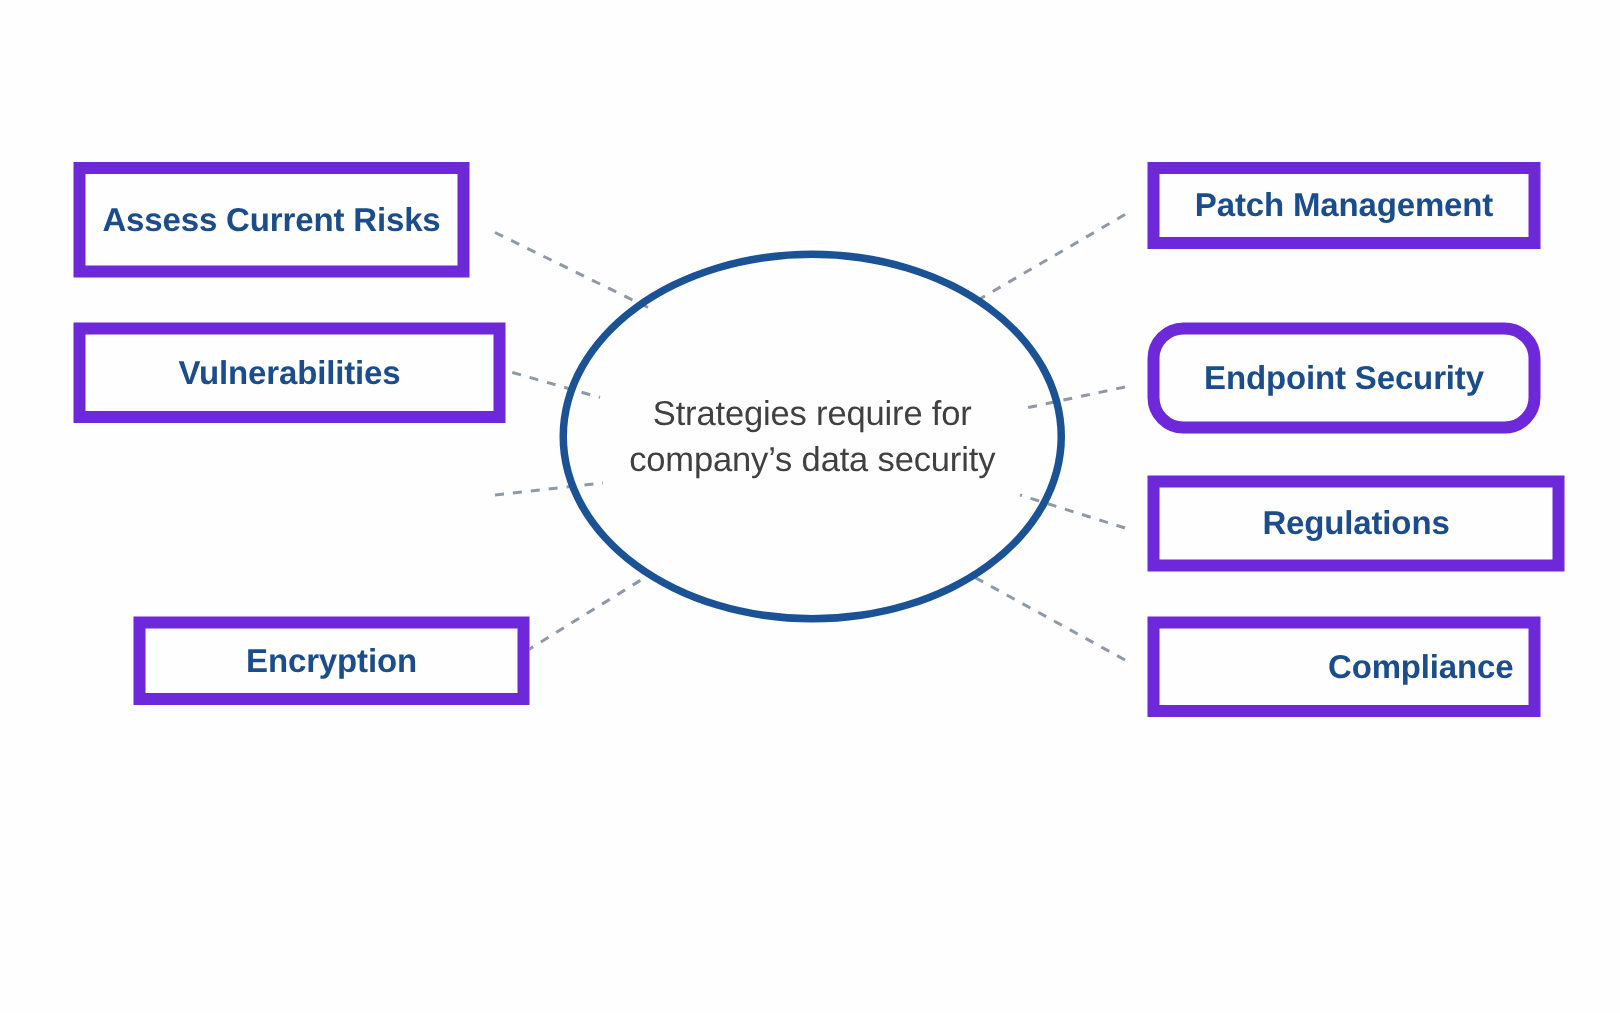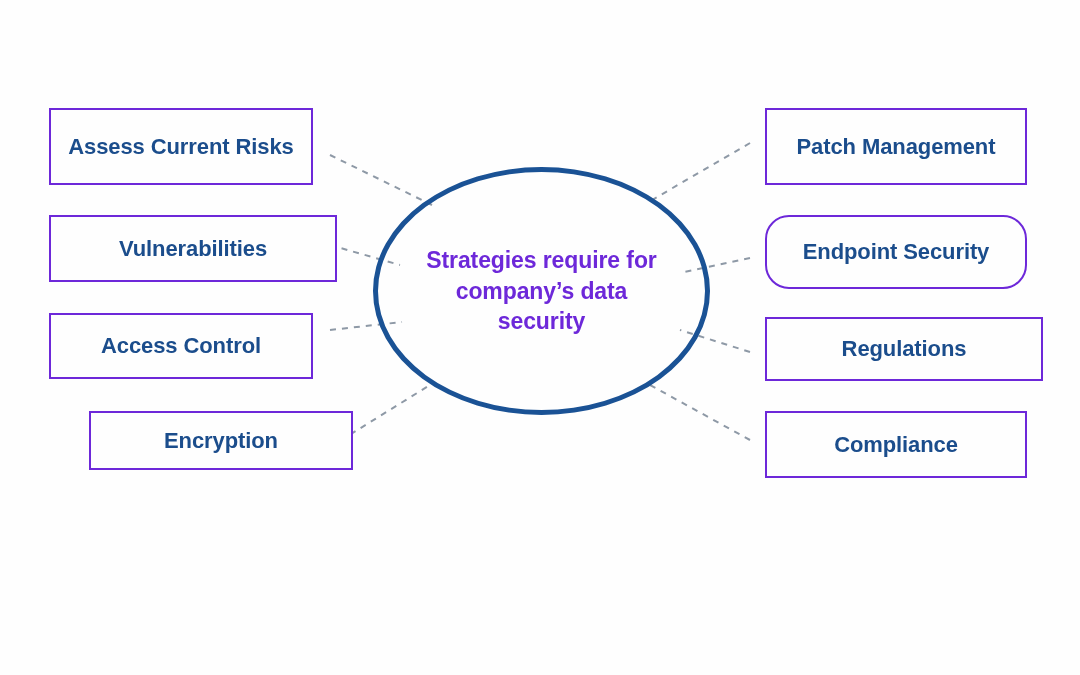--- a/index.html
+++ b/index.html
@@ -22,21 +22,21 @@
     position: absolute;
     left: 0;
     top: 0;
     width: 1080px;
     height: 675px;
     pointer-events: none;
   }
   .node-box {
     position: absolute;
     box-sizing: border-box;
-    border: 2px solid #6d28d9;
+    border: 8px solid #6d28d9;
     background: #fefefe;
     display: flex;
     align-items: center;
     justify-content: center;
     text-align: center;
     color: #1b4d8c;
     font-weight: bold;
     font-size: 22px;
     line-height: 1.33;
     letter-spacing: -0.1px;
@@ -47,22 +47,22 @@
     box-sizing: border-box;
     border: 5px solid #1a5295;
     border-radius: 50%;
     background: transparent;
     display: flex;
     align-items: center;
     justify-content: center;
     text-align: center;
   }
   .center-label {
-    color: #6d28d9;
-    font-weight: bold;
+    color: #404040;
+    font-weight: normal;
     font-size: 23px;
     line-height: 1.33;
     width: 78%;
     letter-spacing: -0.1px;
   }
 </style>
 </head>
 <body>
 
 <div id="canvas">
@@ -86,37 +86,34 @@
   </div>
 
   <div class="node-box" style="left:49px; top:108px; width:264px; height:77px;">
     <span>Assess Current Risks</span>
   </div>
 
   <div class="node-box" style="left:49px; top:215px; width:288px; height:67px;">
     <span>Vulnerabilities</span>
   </div>
 
-  <div class="node-box" style="left:49px; top:313px; width:264px; height:66px;">
-    <span>Access Control</span>
-  </div>
 
   <div class="node-box" style="left:49px; top:411px; width:264px; height:59px;margin-left:40px;">
     <span>Encryption</span>
   </div>
 
-  <div class="node-box" style="left:765px; top:108px; width:262px; height:77px;">
+  <div class="node-box" style="left:765px; top:108px; width:262px; height:58px;">
     <span>Patch Management</span>
   </div>
 
   <div class="node-box" style="left:765px; top:215px; width:262px; height:74px;border-radius:24px;">
     <span>Endpoint Security</span>
   </div>
 
   <div class="node-box" style="left:765px; top:317px; width:278px; height:64px;">
     <span>Regulations</span>
   </div>
 
-  <div class="node-box" style="left:765px; top:411px; width:262px; height:67px;">
+  <div class="node-box" style="left:765px; top:411px; width:262px; height:67px;justify-content:flex-end;">
     <span>Compliance</span>
   </div>
 
 </div>
 
 </body></html>

